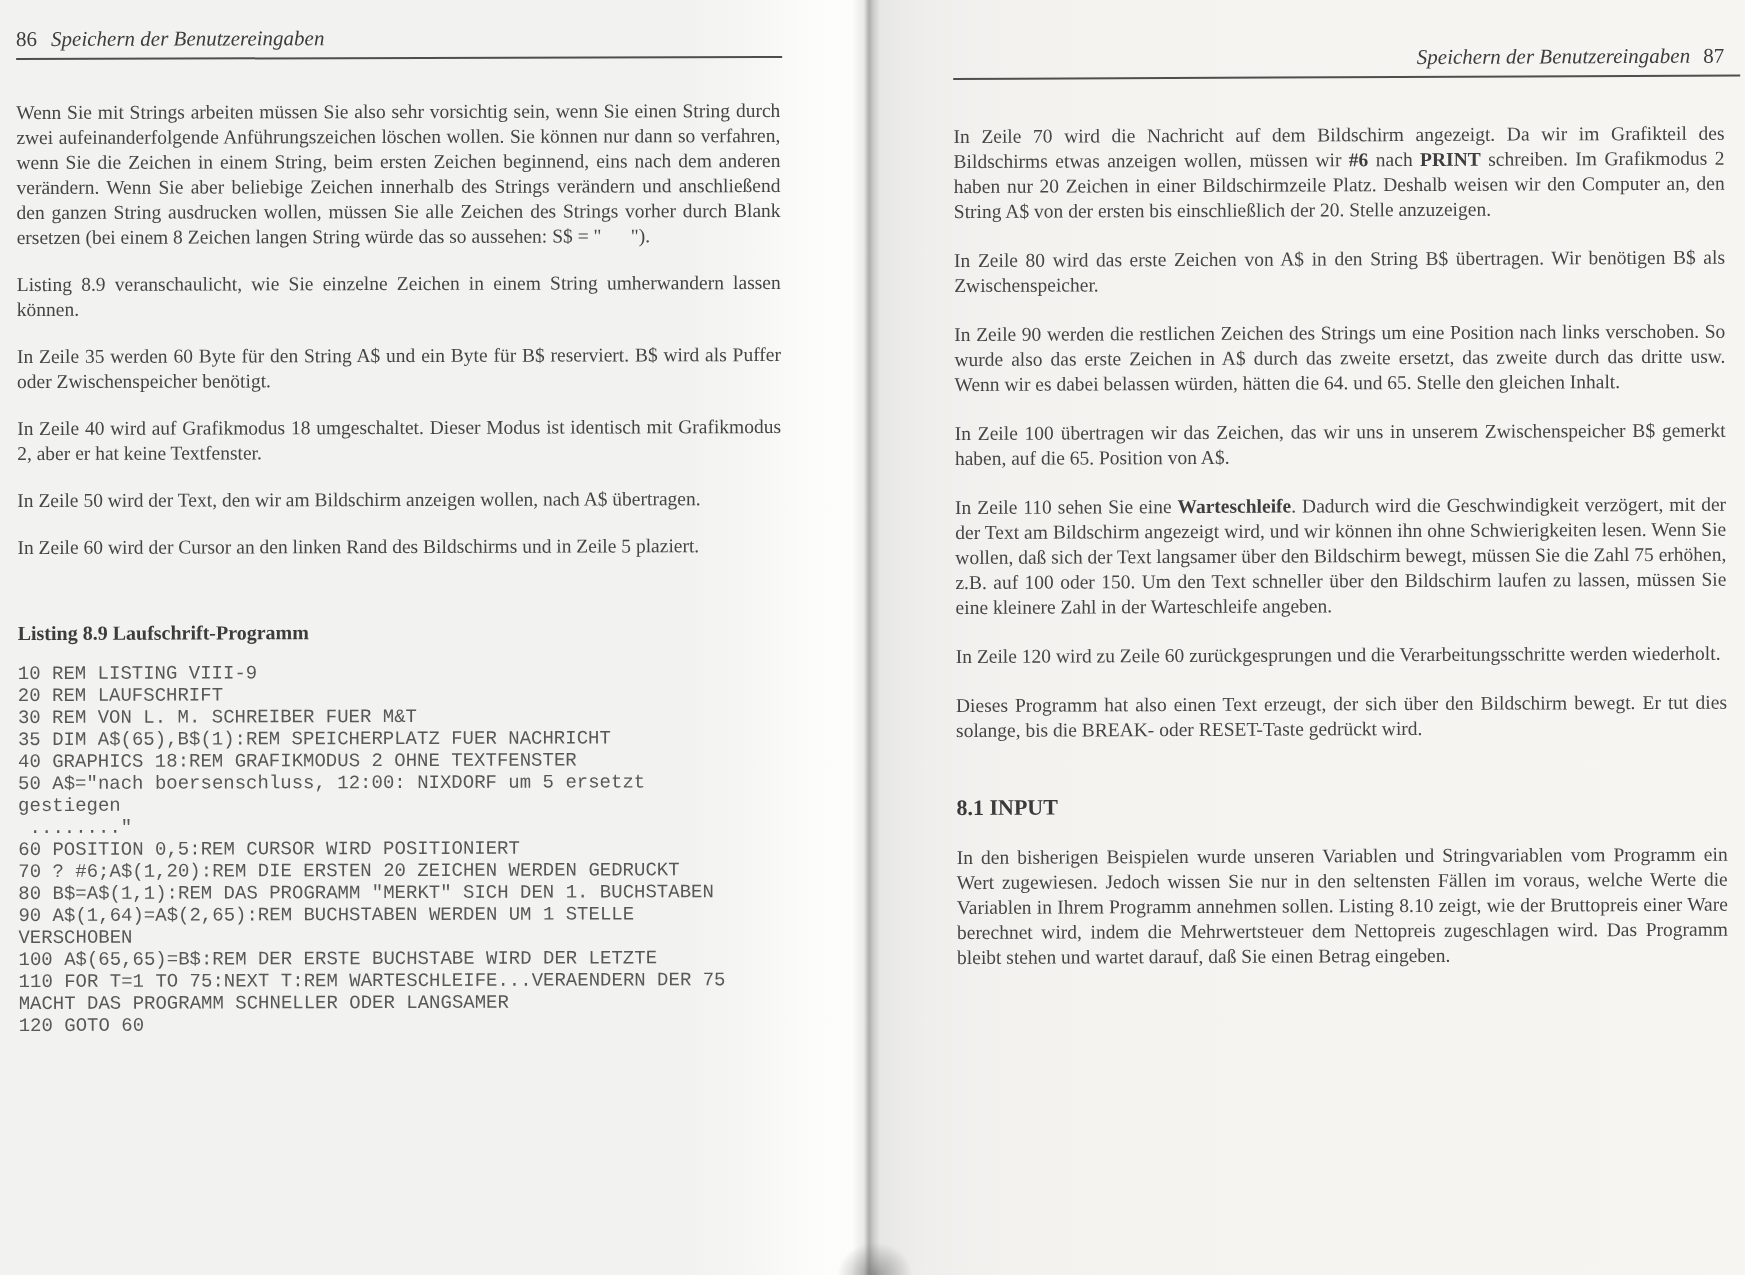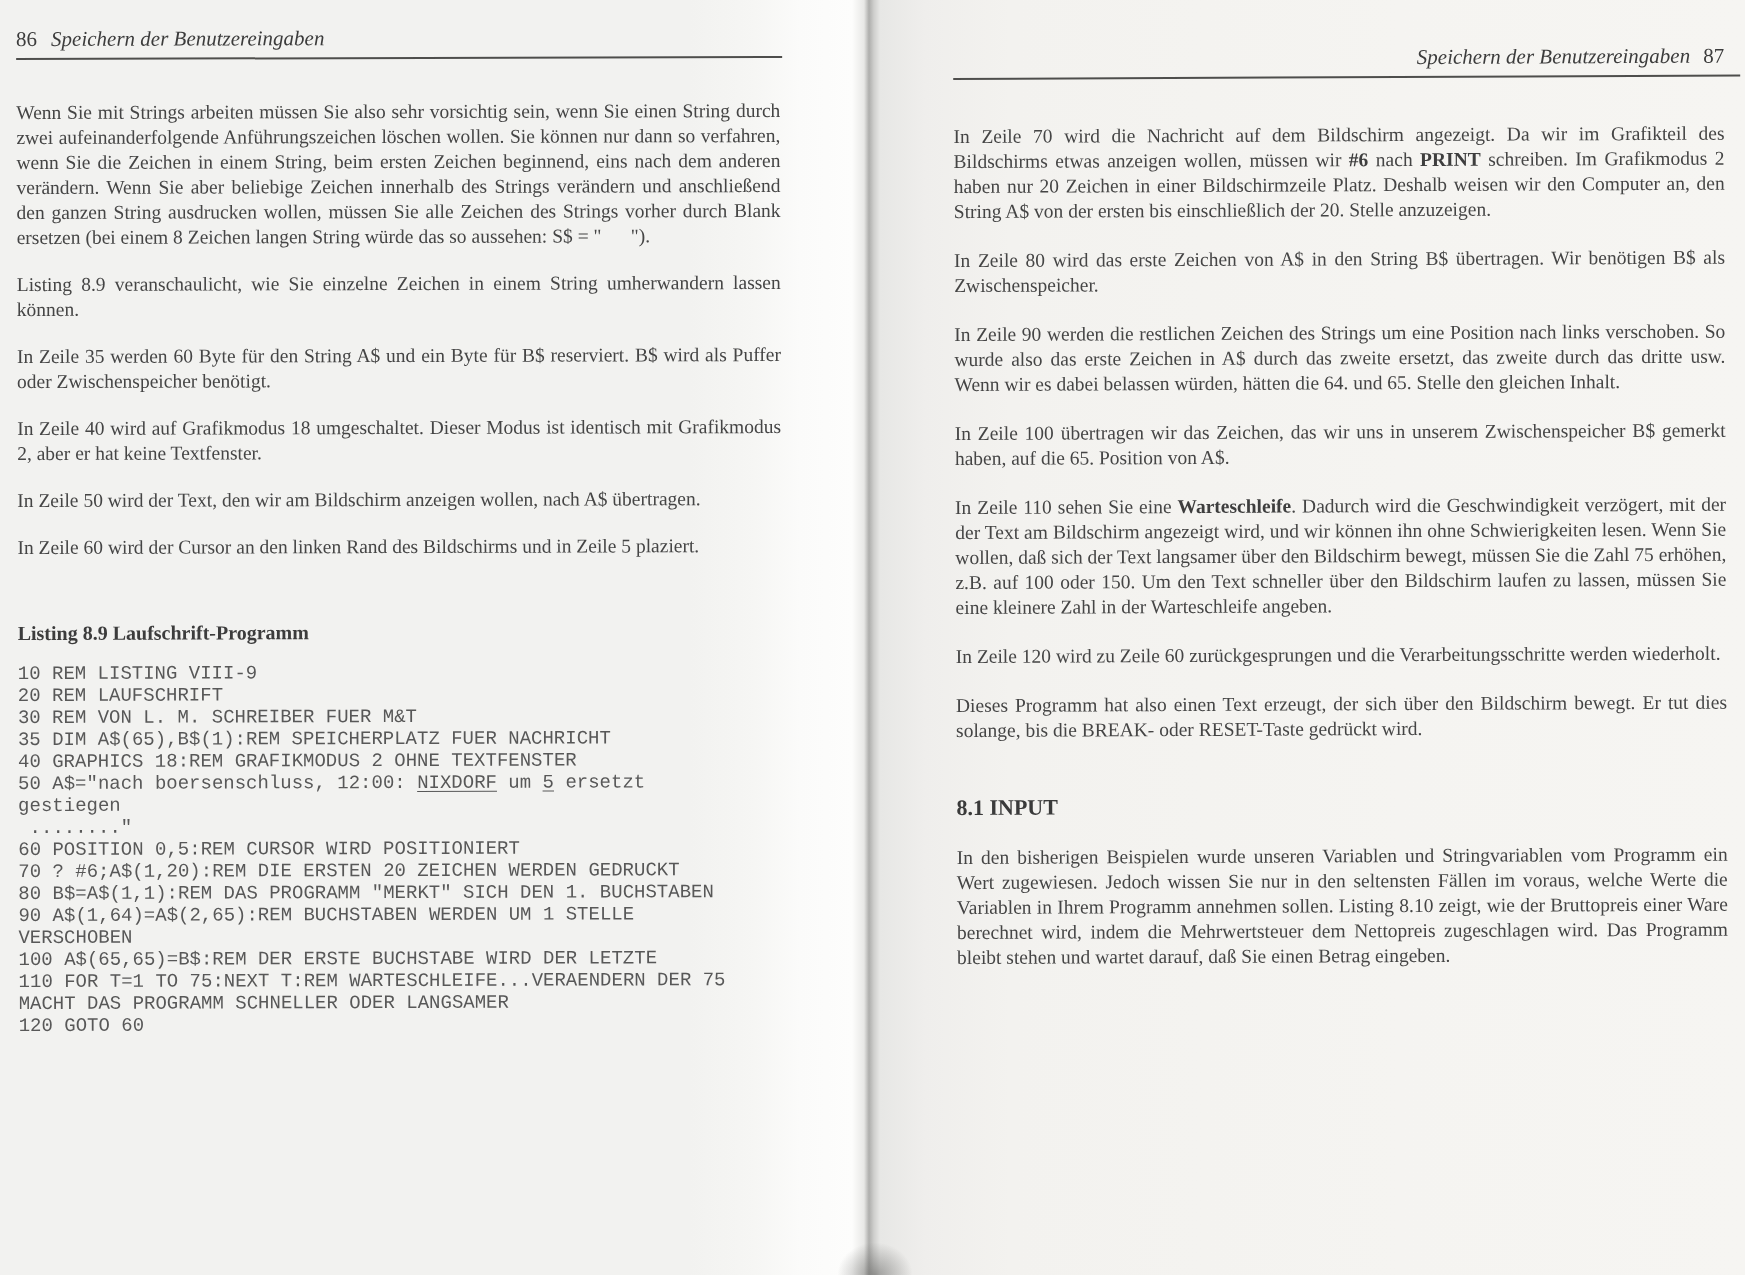--- a/index.html
+++ b/index.html
@@ -40,21 +40,21 @@
   .page-right .para.first{margin-top:44px;}
   .para b{font-weight:bold;color:#3e3e3e;}
 
   .listing-title{font-weight:bold;font-size:20px;color:#3c3c3c;margin-top:62px;}
   .code{
     margin-top:18px;
     font-family:"Liberation Mono","DejaVu Sans Mono",monospace;
     font-size:19px;line-height:22px;color:#585858;
   }
   .cl{white-space:pre;}
-  .u{text-decoration:underline;text-underline-offset:3px;}
+  .u{text-underline-offset:3px;}
 
   .section-heading{font-size:22px;font-weight:bold;color:#3a3a3a;margin:52px 0 0 0;}
 
   .gutter-shadow-bottom{
     position:absolute;left:838px;top:1243px;width:74px;height:32px;
     background:radial-gradient(ellipse at 50% 100%, rgba(82,82,80,0.50), rgba(82,82,80,0) 72%);
   }
 </style>
 </head>
 <body>

